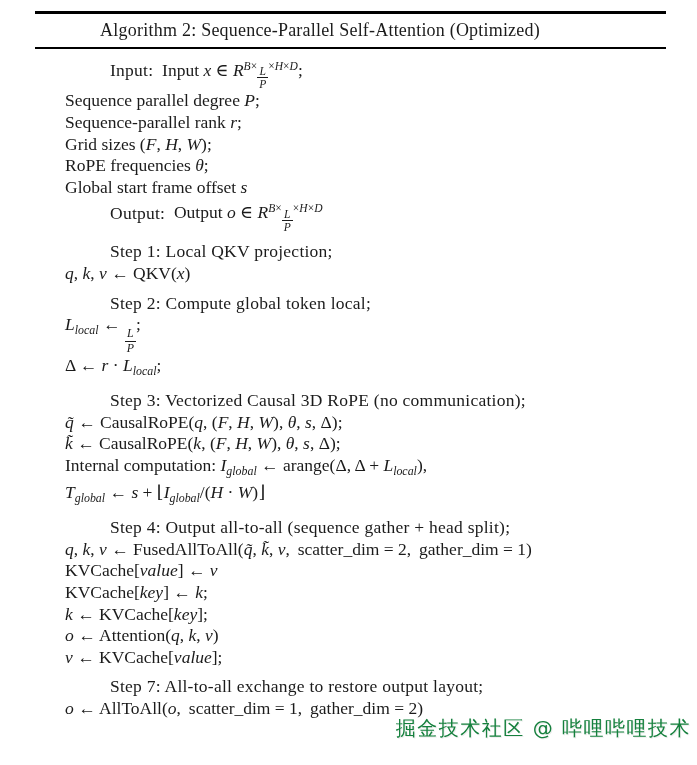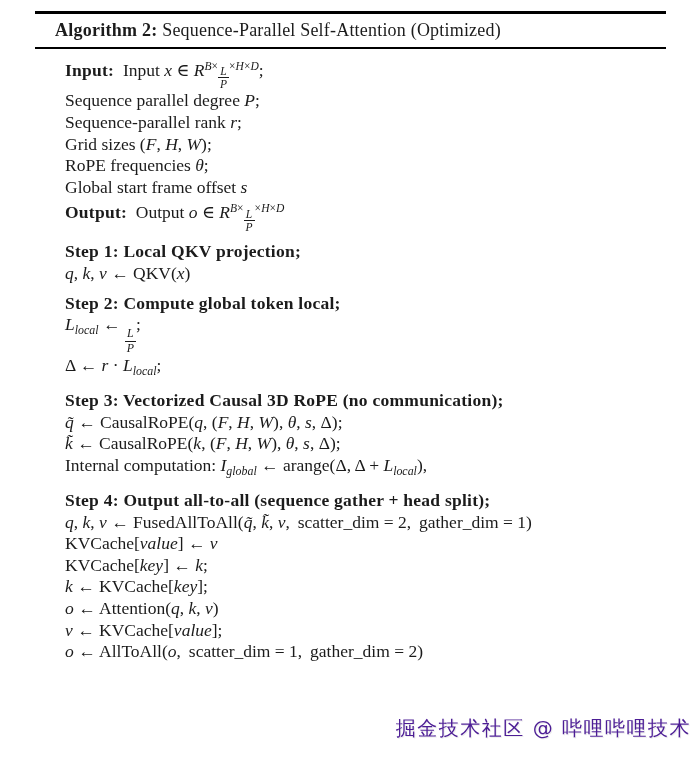--- a/index.html
+++ b/index.html
@@ -33,21 +33,21 @@
   }
   .algo-body {
     font-size: 17.5px;
     padding: 7px 2px 4px 30px;
   }
   .line {
     line-height: 21.6px;
     white-space: nowrap;
   }
   .line.gap { margin-top: 8px; }
-  .b { font-weight: bold; letter-spacing: 0.25px; }
+  .b { font-weight: normal; letter-spacing: 0.25px; margin-left: 45px; }
   .i { font-style: italic; }
   .sub {
     font-size: 0.68em;
     vertical-align: -0.3em;
   }
   .sup {
     font-size: 0.66em;
     vertical-align: 0.55em;
   }
   .frac {
@@ -64,21 +64,21 @@
   .sup .frac {
     font-size: 1em;
     line-height: 1.05;
     vertical-align: -0.5em;
   }
   .watermark {
     position: absolute;
     right: 6px;
     top: 715px;
     font-size: 20px;
-    color: #4c1d95;
+    color: #15803d;
     letter-spacing: 1.5px;
     font-family: "DejaVu Sans", sans-serif;
     text-shadow: 1px 1px 0 #ededed;
     white-space: nowrap;
   }
 </style>
 </head>
 <body>
 
 <div class="algo-box">
@@ -104,25 +104,27 @@
       <div class="line gap"><span class="b">Step 2: Compute global token local;</span></div>
       <div class="line"><span class="i">L</span><span class="sub i">local</span> ← <span class="frac">
           <span class="fnum"><span class="i">L</span></span>
           <span class="fden"><span class="i">P</span></span>
         </span>;</div>
       <div class="line">Δ ← <span class="i">r</span> · <span class="i">L</span><span class="sub i">local</span>;</div>
       <div class="line gap"><span class="b">Step 3: Vectorized Causal 3D RoPE (no communication);</span></div>
       <div class="line"><span class="i">q̃</span> ← CausalRoPE(<span class="i">q</span>, (<span class="i">F</span>, <span class="i">H</span>, <span class="i">W</span>), <span class="i">θ</span>, <span class="i">s</span>, Δ);</div>
       <div class="line"><span class="i">k̃</span> ← CausalRoPE(<span class="i">k</span>, (<span class="i">F</span>, <span class="i">H</span>, <span class="i">W</span>), <span class="i">θ</span>, <span class="i">s</span>, Δ);</div>
       <div class="line">Internal computation: <span class="i">I</span><span class="sub i">global</span> ← arange(Δ, Δ + <span class="i">L</span><span class="sub i">local</span>),</div>
+      <div class="line"><span class="i">T</span><span class="sub i">global</span> ← <span class="i">s</span> + ⌊<span class="i">I</span><span class="sub i">global</span>/(<span class="i">H</span> · <span class="i">W</span>)⌋</div>
       <div class="line gap"><span class="b">Step 4: Output all-to-all (sequence gather + head split);</span></div>
       <div class="line"><span class="i">q</span>, <span class="i">k</span>, <span class="i">v</span> ← FusedAllToAll(<span class="i">q̃</span>, <span class="i">k̃</span>, <span class="i">v</span>,  scatter_dim = 2,  gather_dim = 1)</div>
       <div class="line">KVCache[<span class="i">value</span>] ← <span class="i">v</span></div>
       <div class="line">KVCache[<span class="i">key</span>] ← <span class="i">k</span>;</div>
       <div class="line"><span class="i">k</span> ← KVCache[<span class="i">key</span>];</div>
       <div class="line"><span class="i">o</span> ← Attention(<span class="i">q</span>, <span class="i">k</span>, <span class="i">v</span>)</div>
       <div class="line"><span class="i">v</span> ← KVCache[<span class="i">value</span>];</div>
+      <div class="line gap"><span class="b">Step 7: All-to-all exchange to restore output layout;</span></div>
       <div class="line"><span class="i">o</span> ← AllToAll(<span class="i">o</span>,  scatter_dim = 1,  gather_dim = 2)</div>
     </div>
 
 </div>
 
 <div class="watermark">掘金技术社区 @ 哔哩哔哩技术</div>
 
 </body></html>

